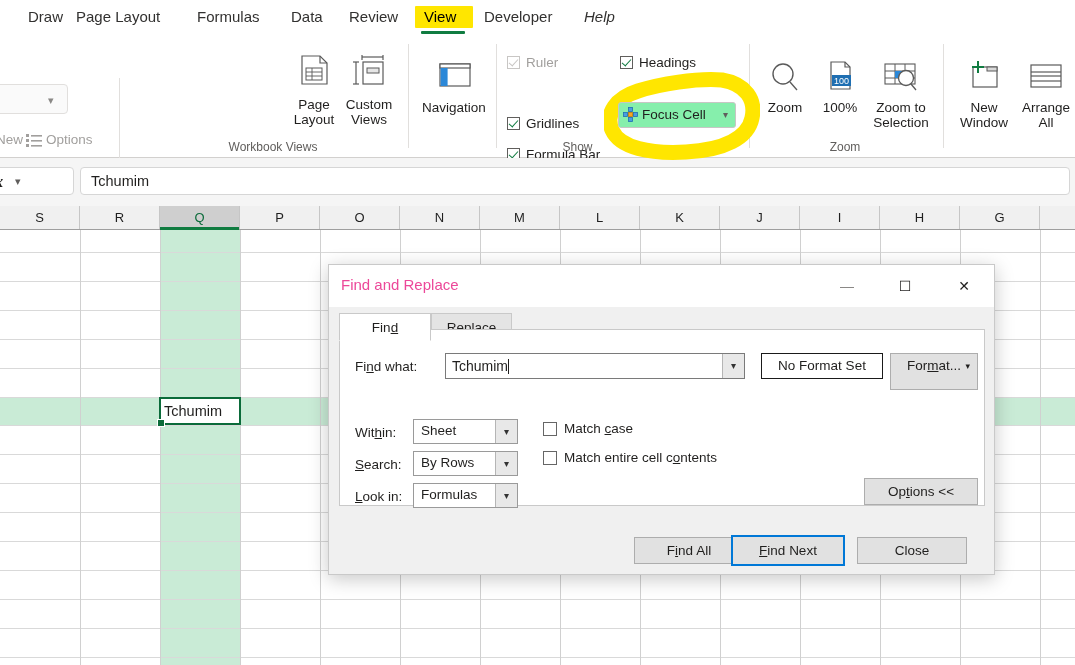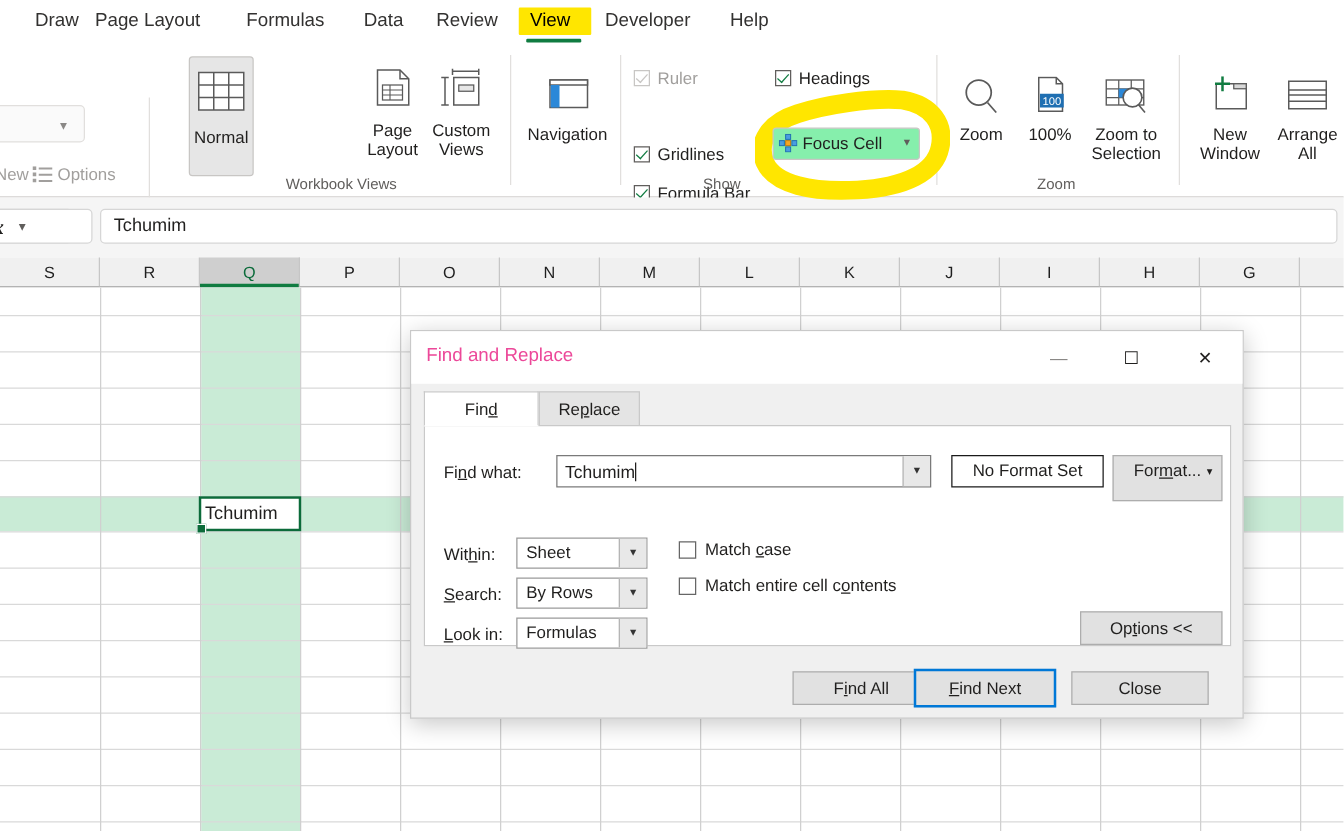--- a/index.html
+++ b/index.html
@@ -172,21 +172,21 @@
     position: absolute; top: 0; width: 46px; height: 42px; color: #201f1e;
     font-size: 14px; text-align: center; line-height: 42px;
   }
   .tabs-row { position: absolute; left: 10px; top: 48px; height: 28px; }
   .dtab {
     position: absolute; top: 0; height: 28px; line-height: 27px; text-align: center;
     font-size: 13.5px; color: #201f1e; border: 1px solid #c9c9c9; background: #e4e4e4;
   }
   .dtab.active { background: #ffffff; border-bottom-color: #ffffff; z-index: 2; }
   .panel {
-    position: absolute; left: 10px; top: 75px; width: 646px; height: 177px;
+    position: absolute; left: 10px; top: 64px; width: 646px; height: 177px;
     background: #ffffff; border: 1px solid #c9c9c9;
   }
   .flabel { position: absolute; font-size: 13.5px; color: #201f1e; }
   .tinput {
     position: absolute; background: #fff; border: 1px solid #7a7a7a;
     font-size: 14px; color: #201f1e; line-height: 24px; padding-left: 6px;
   }
   .tinput .caret {
     display: inline-block; width: 1px; height: 15px; background: #201f1e;
     vertical-align: -3px;
@@ -225,21 +225,21 @@
   <div class="tabstrip">
     <div class="hl-tab" style="left:415px;top:6px;width:58px;height:22px;"></div>
     <div class="tab" style="left:22px;"><span>Draw</span></div>
     <div class="tab" style="left:70px;"><span>Page Layout</span></div>
     <div class="tab" style="left:191px;"><span>Formulas</span></div>
     <div class="tab" style="left:285px;"><span>Data</span></div>
     <div class="tab" style="left:343px;"><span>Review</span></div>
     <div class="tab active" style="left:418px;"><span>View</span></div>
     <div class="tab-underline" style="left:421px;top:31px;width:44px;"></div>
     <div class="tab" style="left:478px;"><span>Developer</span></div>
-    <div class="tab" style="left:578px;"><span>Help</span></div>
+    <div class="tab" style="left:578px;font-style:italic;"><span>Help</span></div>
   </div>
 
   <div class="ribbon">
 
     <div class="tl-searchbox"></div>
     <div class="tl-chev">▾</div>
     <div class="tl-new">New</div>
     <div class="tl-optico">
       <svg width="16" height="13" viewBox="0 0 16 13" aria-hidden="true">
         <rect x="0" y="0" width="3" height="3" fill="#a19f9d"></rect>
@@ -247,32 +247,20 @@
         <rect x="0" y="10" width="3" height="3" fill="#a19f9d"></rect>
         <rect x="5" y="1" width="11" height="1.6" fill="#a19f9d"></rect>
         <rect x="5" y="6" width="11" height="1.6" fill="#a19f9d"></rect>
         <rect x="5" y="11" width="11" height="1.6" fill="#a19f9d"></rect>
       </svg>
     </div>
     <div class="tl-options">Options</div>
     <div class="tl-w">w</div>
     <div class="tl-vline"></div>
 
-    <div class="bigbtn selected" style="left:151px;top:9px;width:52px;height:96px;padding-top:9px;">
-      <span class="ico">
-        <svg width="44" height="40" viewBox="0 0 44 40" aria-hidden="true">
-          <rect x="4" y="3" width="36" height="30" fill="#fff" stroke="#5a5a5a" stroke-width="1.2"></rect>
-          <line x1="16" y1="3" x2="16" y2="33" stroke="#5a5a5a" stroke-width="1.2"></line>
-          <line x1="28" y1="3" x2="28" y2="33" stroke="#5a5a5a" stroke-width="1.2"></line>
-          <line x1="4" y1="13" x2="40" y2="13" stroke="#5a5a5a" stroke-width="1.2"></line>
-          <line x1="4" y1="23" x2="40" y2="23" stroke="#5a5a5a" stroke-width="1.2"></line>
-        </svg>
-      </span>
-      <span class="lbl">Normal</span>
-    </div>
 
 
     <div class="bigbtn" style="left:290px;top:18px;width:48px;">
       <span class="ico">
         <svg width="38" height="36" viewBox="0 0 38 36" aria-hidden="true">
           <path d="M7 2 h18 l7 7 v21 h-25 z" fill="#fff" stroke="#5a5a5a" stroke-width="1.2"></path>
           <path d="M25 2 v7 h7" fill="none" stroke="#5a5a5a" stroke-width="1.2"></path>
           <rect x="11" y="14" width="16" height="12" fill="#fff" stroke="#5a5a5a" stroke-width="1"></rect>
           <line x1="11" y1="18" x2="27" y2="18" stroke="#5a5a5a" stroke-width="0.9"></line>
           <line x1="11" y1="22" x2="27" y2="22" stroke="#5a5a5a" stroke-width="0.9"></line>

